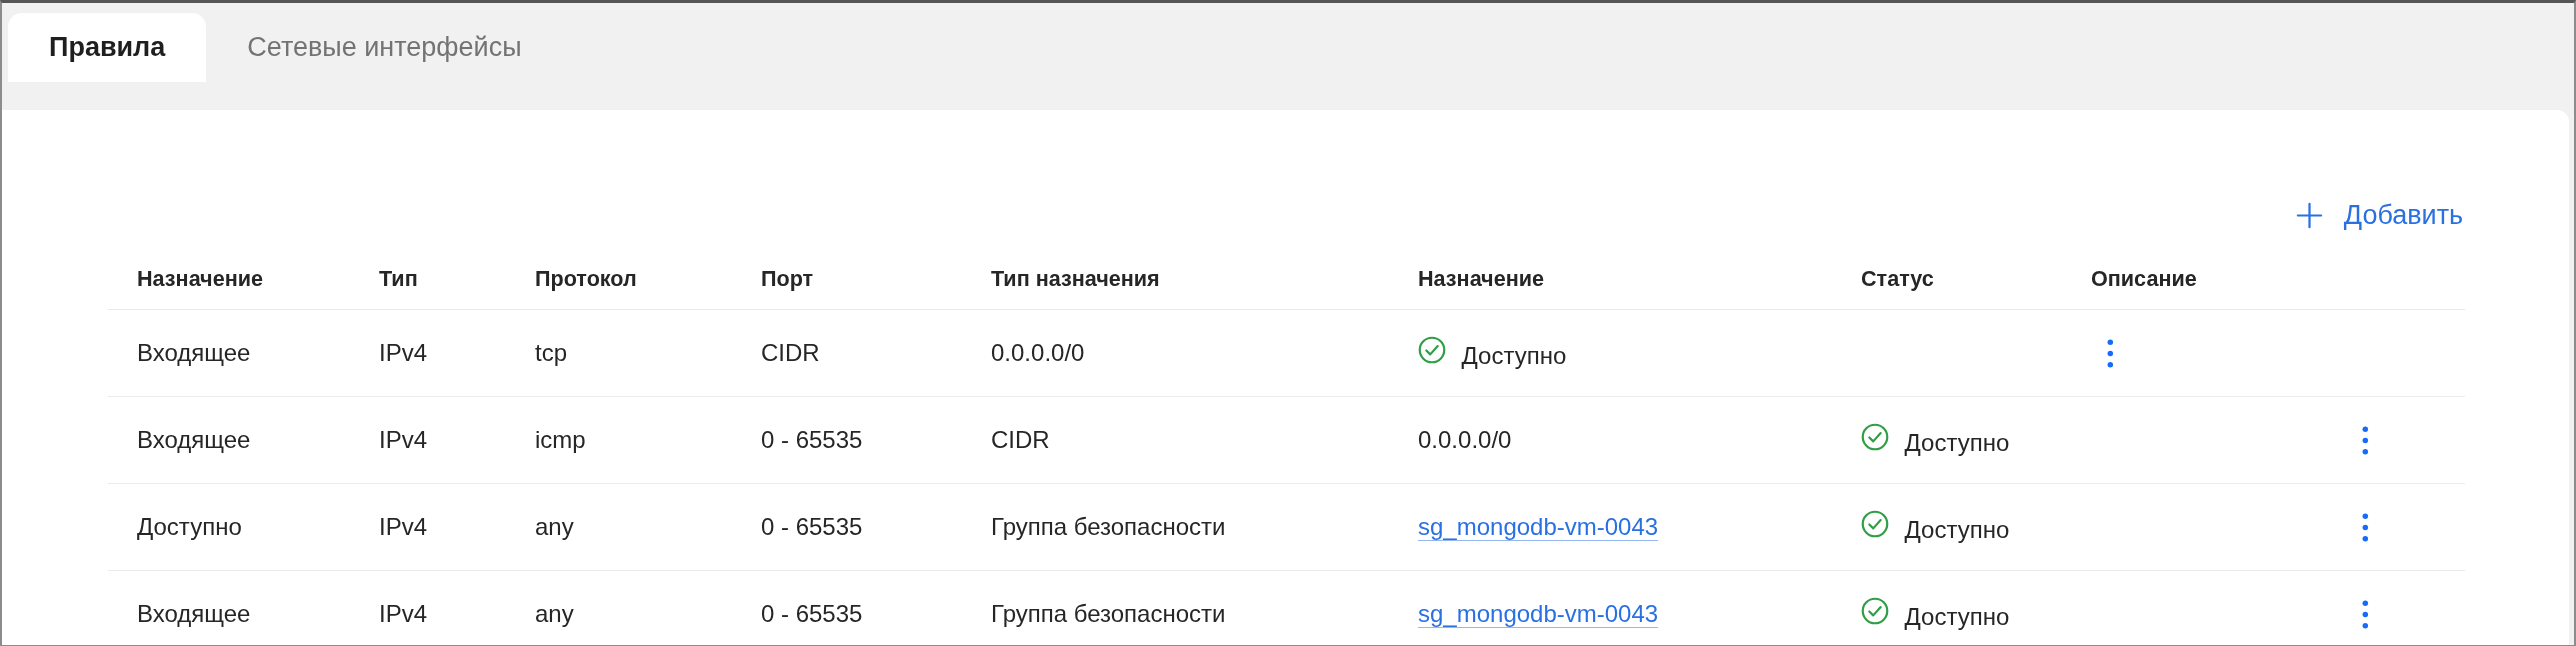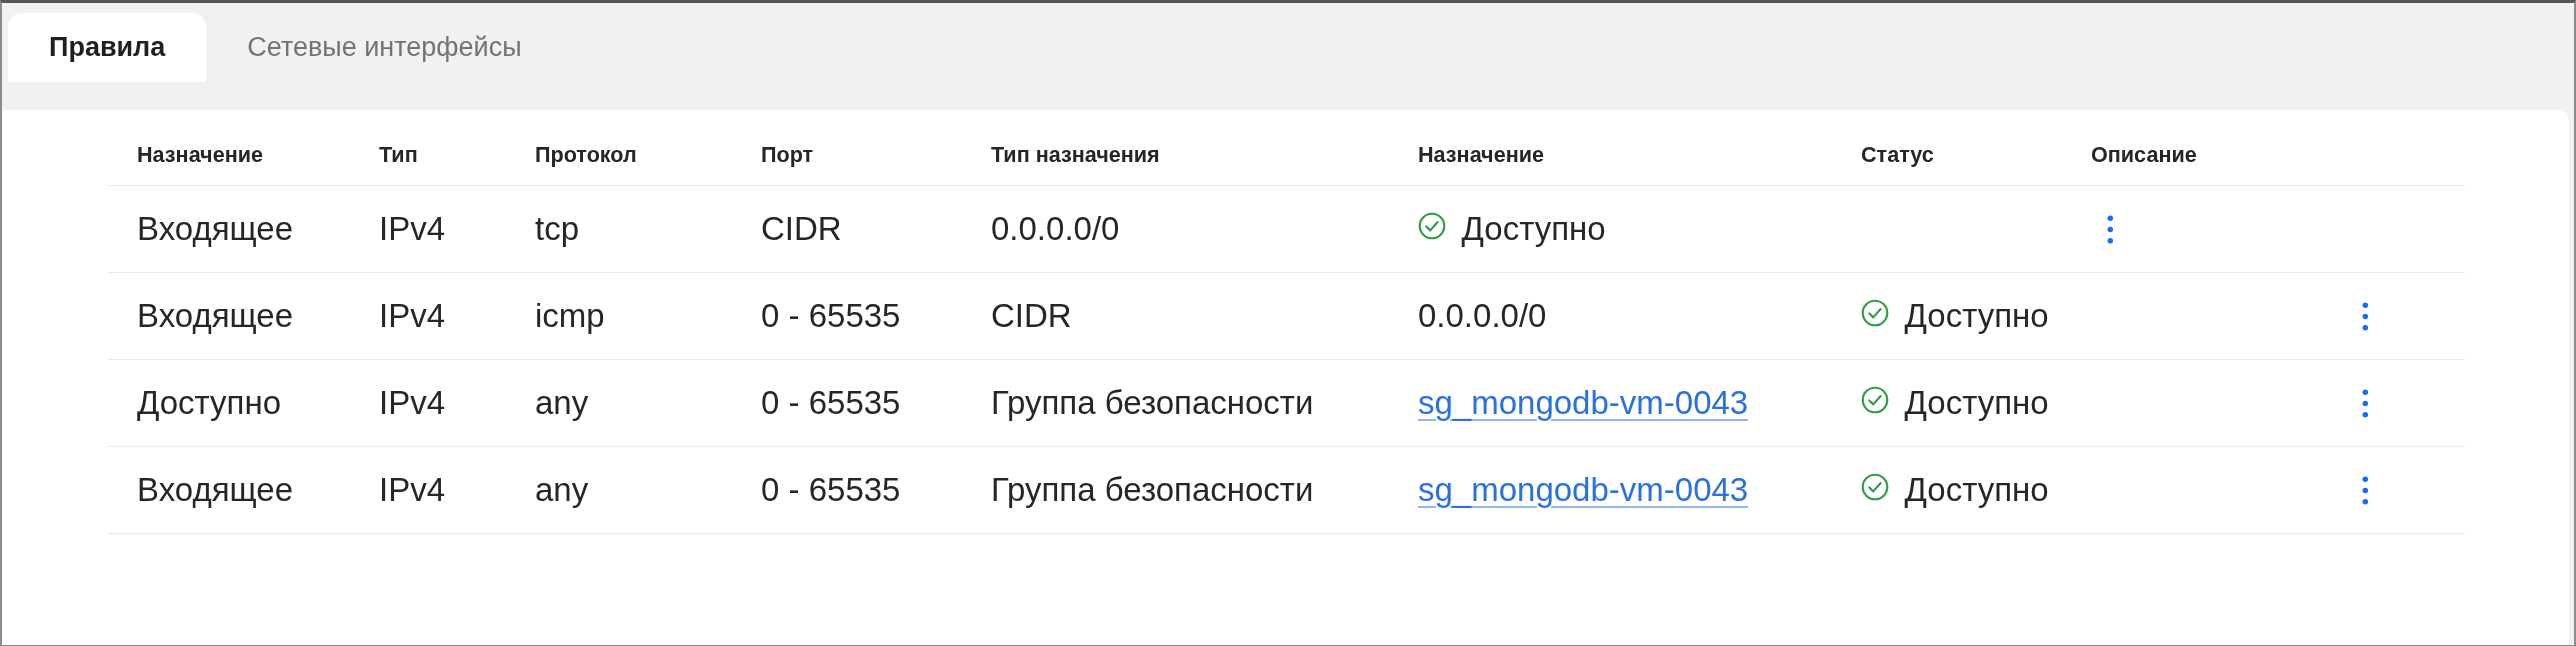--- a/index.html
+++ b/index.html
@@ -83,21 +83,21 @@
   .t-head .cell {
     font-size: 21.6px;
     font-weight: 700;
     color: #262626;
   }
   .t-body .t-row {
     height: 87px;
     border-bottom: 1.7px solid #ebebeb;
   }
   .cell {
-    font-size: 33px;
+    font-size: 24px;
     color: #262626;
     overflow: hidden;
     white-space: nowrap;
   }
   .cell.first { padding-left: 29px; }
 
   .cell.status { display: flex; align-items: flex-end; gap: 15.6px; }
   .cell.status svg { flex: 0 0 auto; }
 
   .dest-link {
@@ -126,20 +126,30 @@
     <div class="tab active">
       <span>Правила</span>
     </div>
     <div class="tab">
       <span>Сетевые интерфейсы</span>
     </div>
   </div>
 
   <div class="card">
 
+    <div class="toolbar">
+      <button class="add-btn">
+        <span>
+          <svg width="31" height="31" viewBox="0 0 36 36" fill="none">
+            <path d="M18 4.5 V31.5 M4.5 18 H31.5" stroke="#2970e3" stroke-width="2.6" stroke-linecap="round"></path>
+          </svg>
+        </span>
+        <span>Добавить</span>
+      </button>
+    </div>
 
     <div class="table">
 
       <div class="t-row t-head">
         <div class="cell first">Назначение</div>
         <div class="cell">Тип</div>
         <div class="cell">Протокол</div>
         <div class="cell">Порт</div>
         <div class="cell">Тип назначения</div>
         <div class="cell">Назначение</div>

